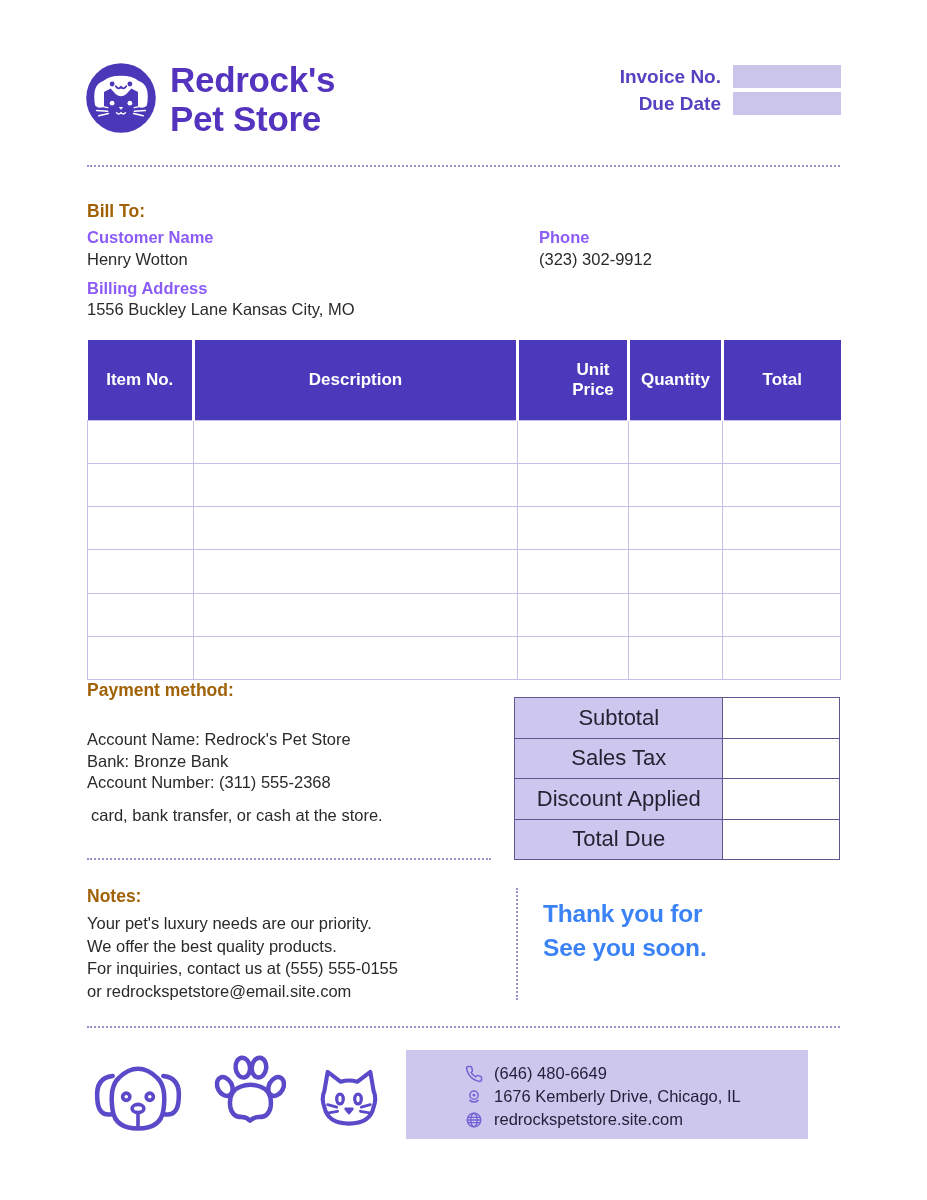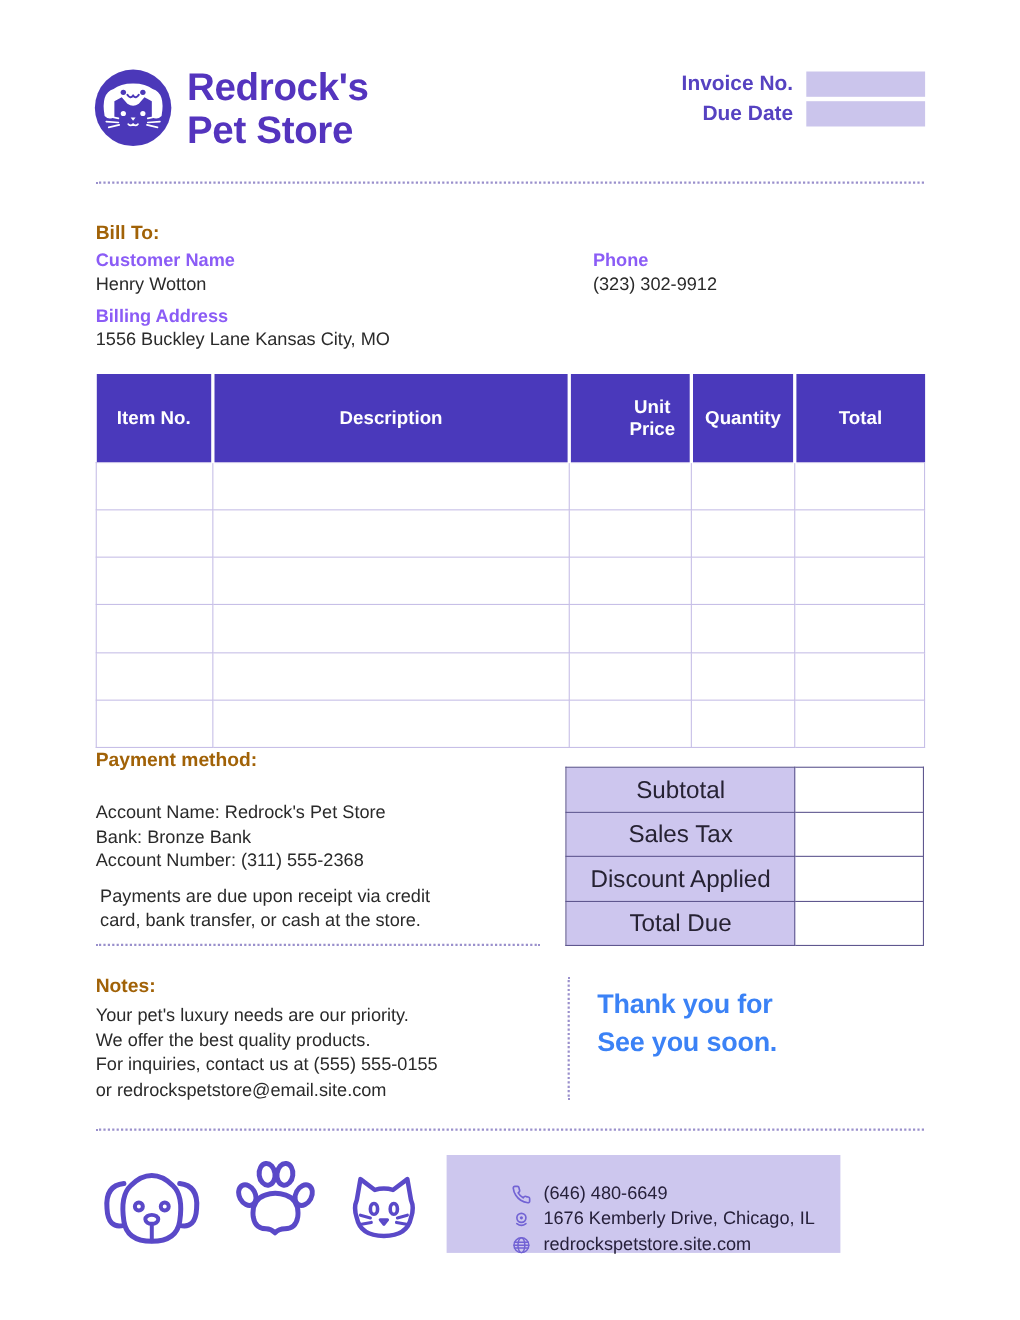--- a/index.html
+++ b/index.html
@@ -54,22 +54,22 @@
   
   .notes-heading { left:87px; top:886px; }
   .notes-lines { position:absolute; left:87px; top:912px; font-size:16.5px; line-height:22.5px; color:#2a2a2a; }
   .thankyou { position:absolute; left:543px; top:897px; font-size:24.5px; font-weight:bold;
               color:#3b82f6; line-height:33.5px; letter-spacing:-0.2px; }
   
   .pet-icon { position:absolute; }
   .pet-dog { left:88px; top:1056px; width:100px; height:86px; }
   .pet-paw { left:205px; top:1048px; width:90px; height:86px; }
   .pet-cat { left:308px; top:1060px; width:82px; height:78px; }
-  .contact-box { position:absolute; left:406px; top:1050px; width:358px; height:89px;
-                 background:#CDC7EE; padding:24px 0 0 59px; }
+  .contact-box { position:absolute; left:406px; top:1050px; width:402px; height:89px;
+                 background:#CDC7EE; padding:12px 0 0 59px; }
   .contact-row { display:flex; align-items:center; height:23px; }
   .contact-row svg { flex:0 0 auto; margin-right:11px; }
   .contact-text { font-size:16.5px; color:#26203a; }
 </style>
 </head>
 <body>
 
 <div class="page">
 
   <div class="logo">
@@ -197,21 +197,20 @@
       </tbody>
   </table>
 
   <div class="section-heading payment-heading">Payment method:</div>
   <div class="payment-lines">
       <div>Account Name: Redrock's Pet Store</div>
       <div>Bank: Bronze Bank</div>
       <div>Account Number: (311) 555-2368</div>
     </div>
   <div class="payment-note">
-      <div>Payments are due upon receipt via credit</div>
       <div>card, bank transfer, or cash at the store.</div>
     </div>
   <div class="hdiv div-2"></div>
 
   <table class="summary-table">
     <tbody>
       <tr>
         <td class="summary-label">Subtotal</td>
         <td class="summary-value"></td>
       </tr>

